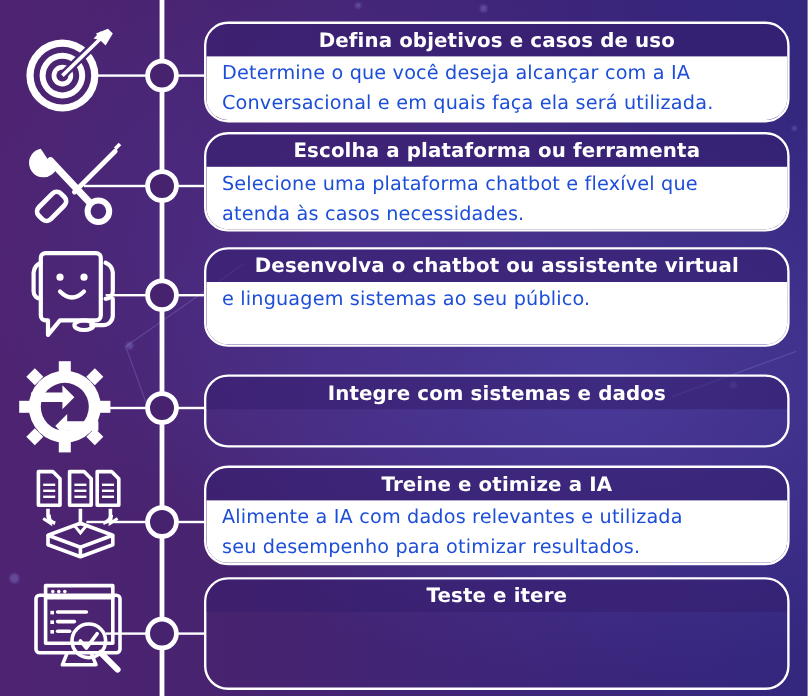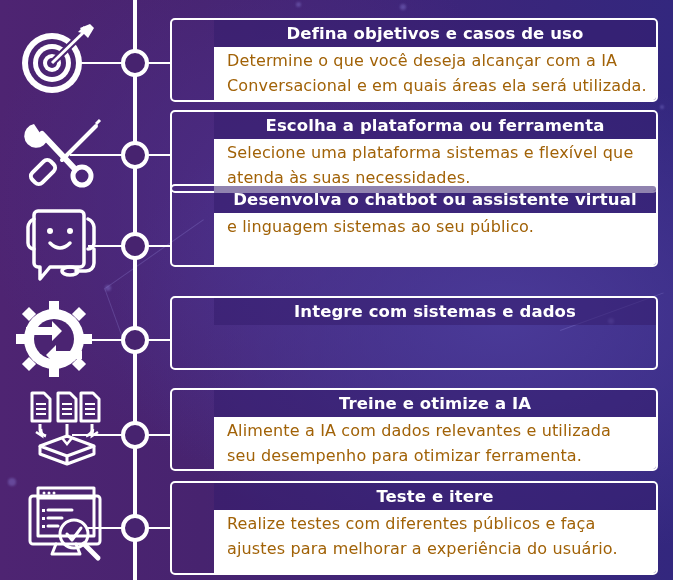--- a/index.html
+++ b/index.html
@@ -10,30 +10,30 @@
                 linear-gradient(90deg, #4e2472 0%, #47236f 30%, #3d257a 65%, #33277e 100%);
     font-family: "DejaVu Sans", sans-serif;
   }
   .bgdot { position: absolute; border-radius: 50%; background: rgba(150,140,230,0.35); filter: blur(1px); }
   .netline { position: absolute; height: 1px; background: rgba(160,150,230,0.25); transform-origin: 0 0; }
   .vline { position: absolute; left: 133px; top: 0; width: 4px; height: 580px; background: #ffffff; }
   .node { position: absolute; left: 121px; width: 20px; height: 20px; border: 4px solid #fff; border-radius: 50%; background: #47236f; }
   .hconn { position: absolute; height: 2px; background: #fff; }
   .card {
     position: absolute; left: 170px; width: 488px;
-    border: 2px solid #ffffff; border-radius: 5px; overflow: hidden; box-sizing: border-box;
-    display: flex; flex-direction: column; padding-left: 42px;
+    border: 2px solid #ffffff; border-radius: 20px; overflow: hidden; box-sizing: border-box;
+    display: flex; flex-direction: column;
   }
   .card-head {
     background: rgba(52,30,110,0.55);
     color: #ffffff; font-weight: bold; font-size: 16.5px; text-align: center;
     height: 27px; line-height: 28px; letter-spacing: 0.1px; white-space: nowrap;
   }
   .card-body {
-    background: #ffffff; color: #a16207; flex: 1;
+    background: #ffffff; color: #1d4ed8; flex: 1;
     font-size: 16px; line-height: 25px; padding: 1px 8px 0 13px; letter-spacing: 0.15px;
   }
   .icon { position: absolute; left: 12px; width: 88px; height: 80px; }
   .icon svg { width: 100%; height: 100%; overflow: visible; }
 </style>
 </head>
 <body>
 
 <div>
   <div class="bgdot" style="left:296px;top:2px;width:5px;height:5px;"></div>
@@ -174,50 +174,46 @@
         <rect x="30" y="35" width="3" height="3"></rect>
         <rect x="30" y="43" width="3" height="3"></rect>
     </g>
   </svg>
 </div>
 
 <div class="card" style="top:18px;height:84px;">
   <div class="card-head">Defina objetivos e casos de uso</div>
   <div class="card-body">
     <div>Determine o que você deseja alcançar com a IA</div>
-    <div>Conversacional e em quais áreas ela será utilizada.</div>
+    <div>Conversacional e em quais faça ela será utilizada.</div>
   </div>
 </div>
 
 <div class="card" style="top:110px;height:83px;">
   <div class="card-head">Escolha a plataforma ou ferramenta</div>
   <div class="card-body">
-    <div>Selecione uma plataforma sistemas e flexível que</div>
-    <div>atenda às suas necessidades.</div>
-  </div>
-</div>
-
-<div class="card" style="top:184px;height:83px;">
+    <div>Selecione uma plataforma chatbot e flexível que</div>
+    <div>atenda às casos necessidades.</div>
+  </div>
+</div>
+
+<div class="card" style="top:206px;height:83px;">
   <div class="card-head">Desenvolva o chatbot ou assistente virtual</div>
   <div class="card-body">
     <div>e linguagem sistemas ao seu público.</div>
   </div>
 </div>
 
-<div class="card" style="top:296px;height:74px;">
+<div class="card" style="top:312px;height:61px;">
   <div class="card-head">Integre com sistemas e dados</div>
 </div>
 
 <div class="card" style="top:388px;height:83px;justify-content:flex-end;">
   <div class="card-head">Treine e otimize a IA</div>
   <div class="card-body">
     <div>Alimente a IA com dados relevantes e utilizada</div>
-    <div>seu desempenho para otimizar ferramenta.</div>
+    <div>seu desempenho para otimizar resultados.</div>
   </div>
 </div>
 
 <div class="card" style="top:481px;height:94px;">
   <div class="card-head">Teste e itere</div>
-  <div class="card-body">
-    <div>Realize testes com diferentes públicos e faça</div>
-    <div>ajustes para melhorar a experiência do usuário.</div>
-  </div>
 </div>
 
 </body></html>

